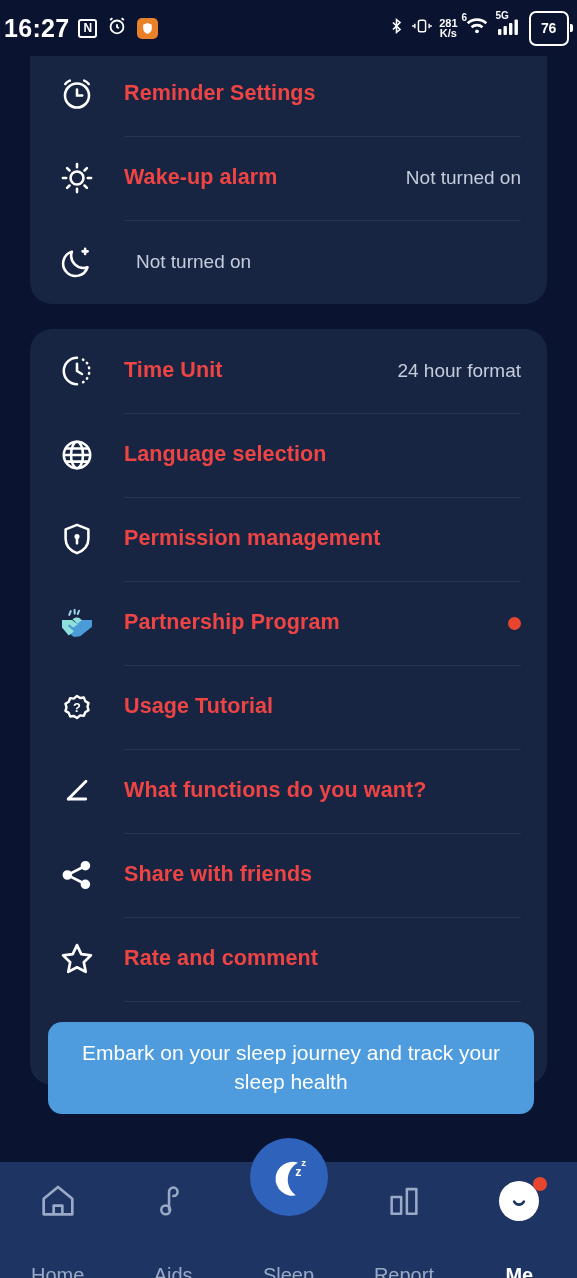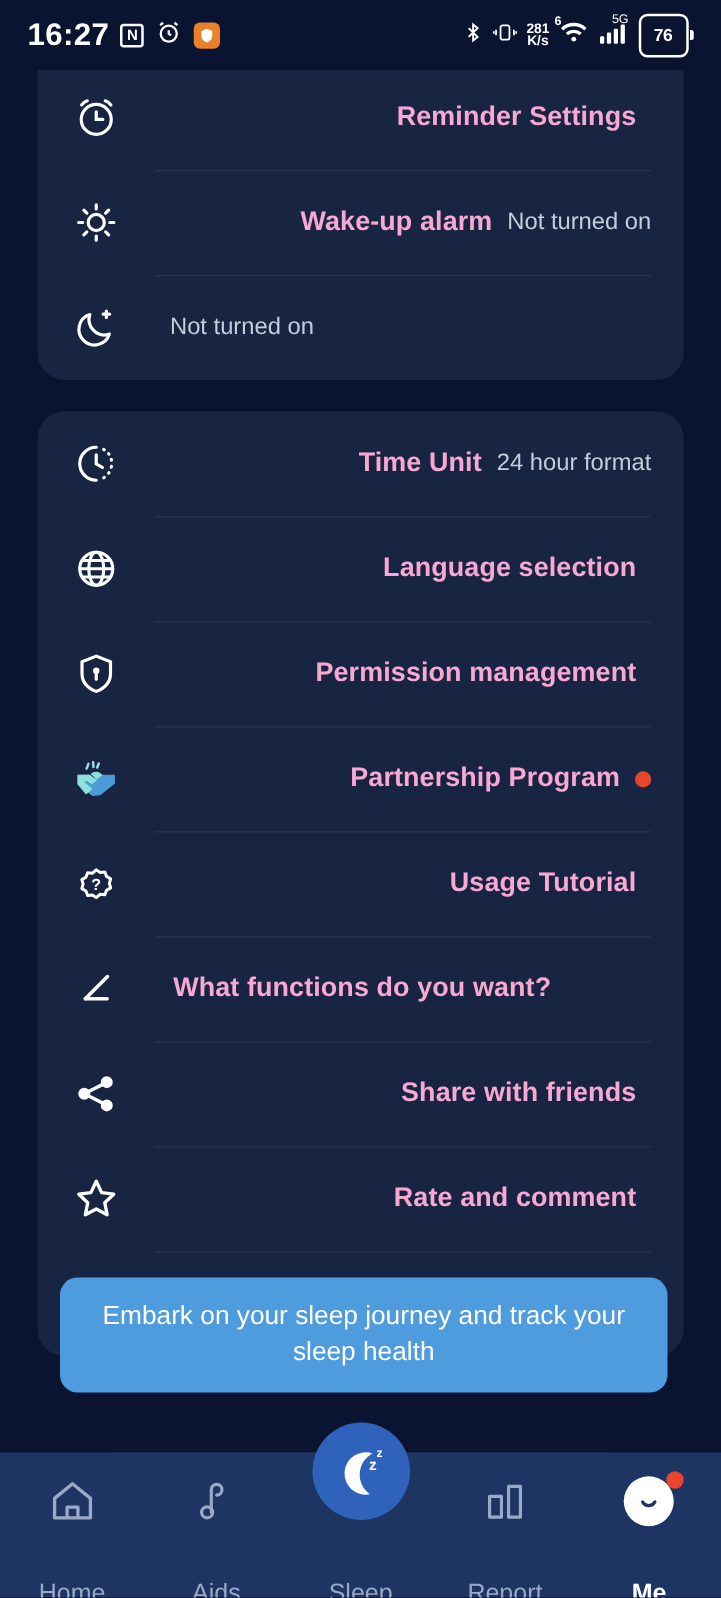--- a/index.html
+++ b/index.html
@@ -8,21 +8,21 @@
     background:#0a1330;
     font-family:"Liberation Sans", sans-serif;
     overflow:hidden;
   }
   .phone { position:relative; width:577px; height:1278px; background:#0a1330; }
 
   
   .statusbar {
     position:absolute; top:0; left:0; right:0; height:56px;
     display:flex; align-items:center; justify-content:space-between;
-    padding:0 22px; color:#ffffff;
+    padding:0 4px; color:#ffffff;
   }
   .sb-left { display:flex; align-items:center; gap:9px; }
   .sb-clock { font-size:25px; font-weight:700; letter-spacing:.3px; }
   .sb-right { display:flex; align-items:center; gap:7px; }
   .sb-ico { display:block; }
   .nfc-badge {
     width:19px;height:19px;border:2px solid #fff;border-radius:3px;
     font-size:12px;font-weight:700;line-height:15px;text-align:center;
   }
   .shield-orange{
@@ -59,23 +59,22 @@
     position:relative;
   }
   .row + .row::before{
     content:""; position:absolute; left:94px; right:26px; top:0;
     height:1px; background:rgba(255,255,255,0.07);
   }
   .row-icon{
     width:94px; min-width:94px; display:flex; align-items:center; justify-content:center;
   }
   .row-label{
-    flex:1; color:#f9a8d4; font-size:21.5px; font-weight:700; letter-spacing:.1px;
+    flex:1; color:#ef4444; font-size:21.5px; font-weight:700; letter-spacing:.1px;
     line-height:1.35;
-    text-align:right;
   }
   .row-value{
     color:#c5ccdb; font-size:19px; font-weight:400; white-space:nowrap; margin-left:12px;
   }
   .red-dot{ width:13px;height:13px;border-radius:50%;background:#e8452e; margin-left:12px; }
 
   
   .toast{
     position:absolute; left:48px; right:43px; top:1022px;
     background:#4e9bdd; border-radius:14px;
@@ -164,21 +163,21 @@
       </span>
       <span class="sb-ico" style="position:relative;">
         <span style="position:absolute;top:-4px;left:-3px;font-size:10px;font-weight:700;color:#fff;">6</span>
         <svg width="24" height="20" viewBox="0 0 24 20" fill="#fff">
           <path d="M12 17.2a1.9 1.9 0 1 0 0-3.8 1.9 1.9 0 0 0 0 3.8z"></path>
           <path d="M5.6 10.2a9.6 9.6 0 0 1 12.8 0l-1.8 2a7 7 0 0 0-9.2 0z"></path>
           <path d="M1.8 6.3a15 15 0 0 1 20.4 0l-1.8 2a12.4 12.4 0 0 0-16.8 0z"></path>
         </svg>
       </span>
       <span class="sb-ico" style="position:relative;">
-        <span style="position:absolute;top:-5px;left:12px;font-size:10px;font-weight:400;color:#fff;">5G</span>
+        <span style="position:absolute;top:-5px;left:0;font-size:10px;font-weight:700;color:#fff;">5G</span>
         <svg width="26" height="20" viewBox="0 0 26 20" fill="#fff" style="margin-top:2px;">
           <rect x="2" y="12" width="3.4" height="6" rx="1"></rect>
           <rect x="7.5" y="9" width="3.4" height="9" rx="1"></rect>
           <rect x="13" y="6" width="3.4" height="12" rx="1"></rect>
           <rect x="18.5" y="2.5" width="3.4" height="15.5" rx="1"></rect>
         </svg>
       </span>
       <span class="battery">
         <span class="batt-body">76</span>
         <span class="batt-cap"></span>

